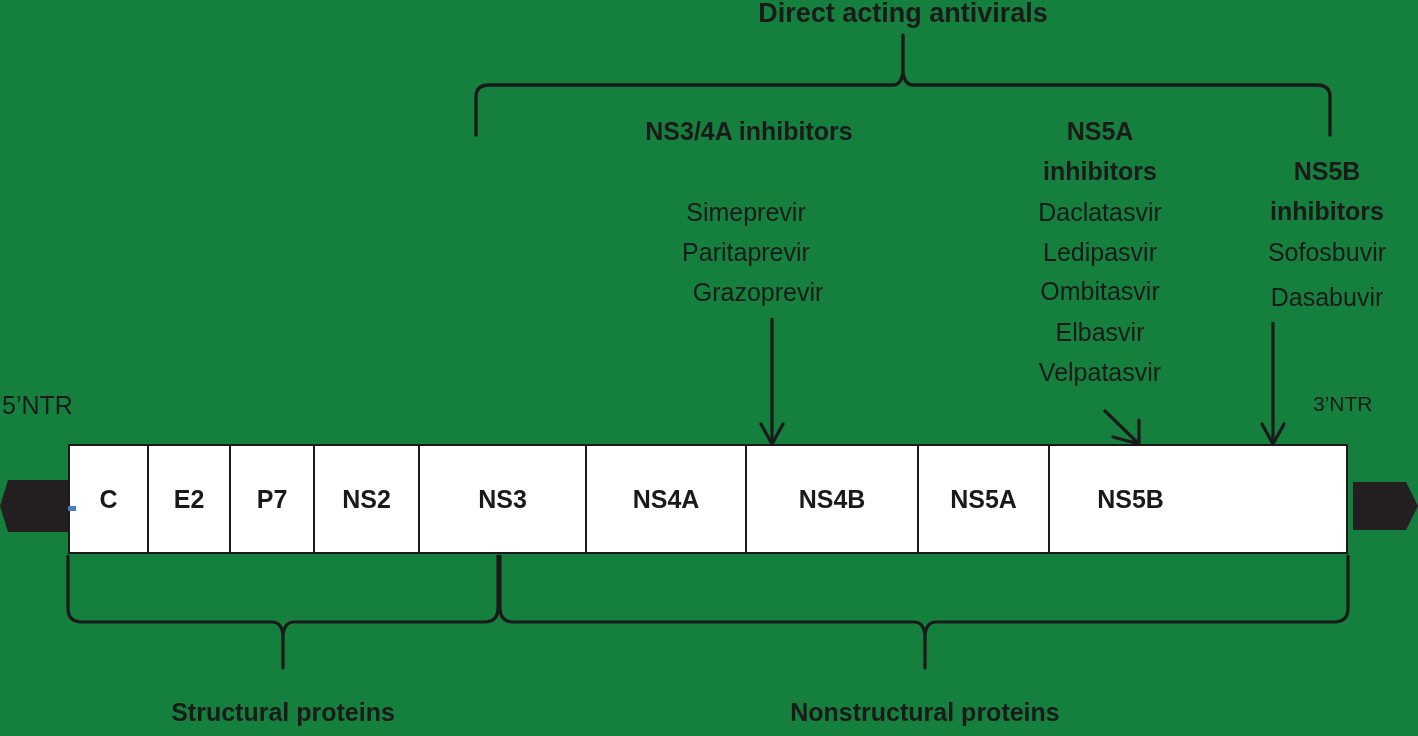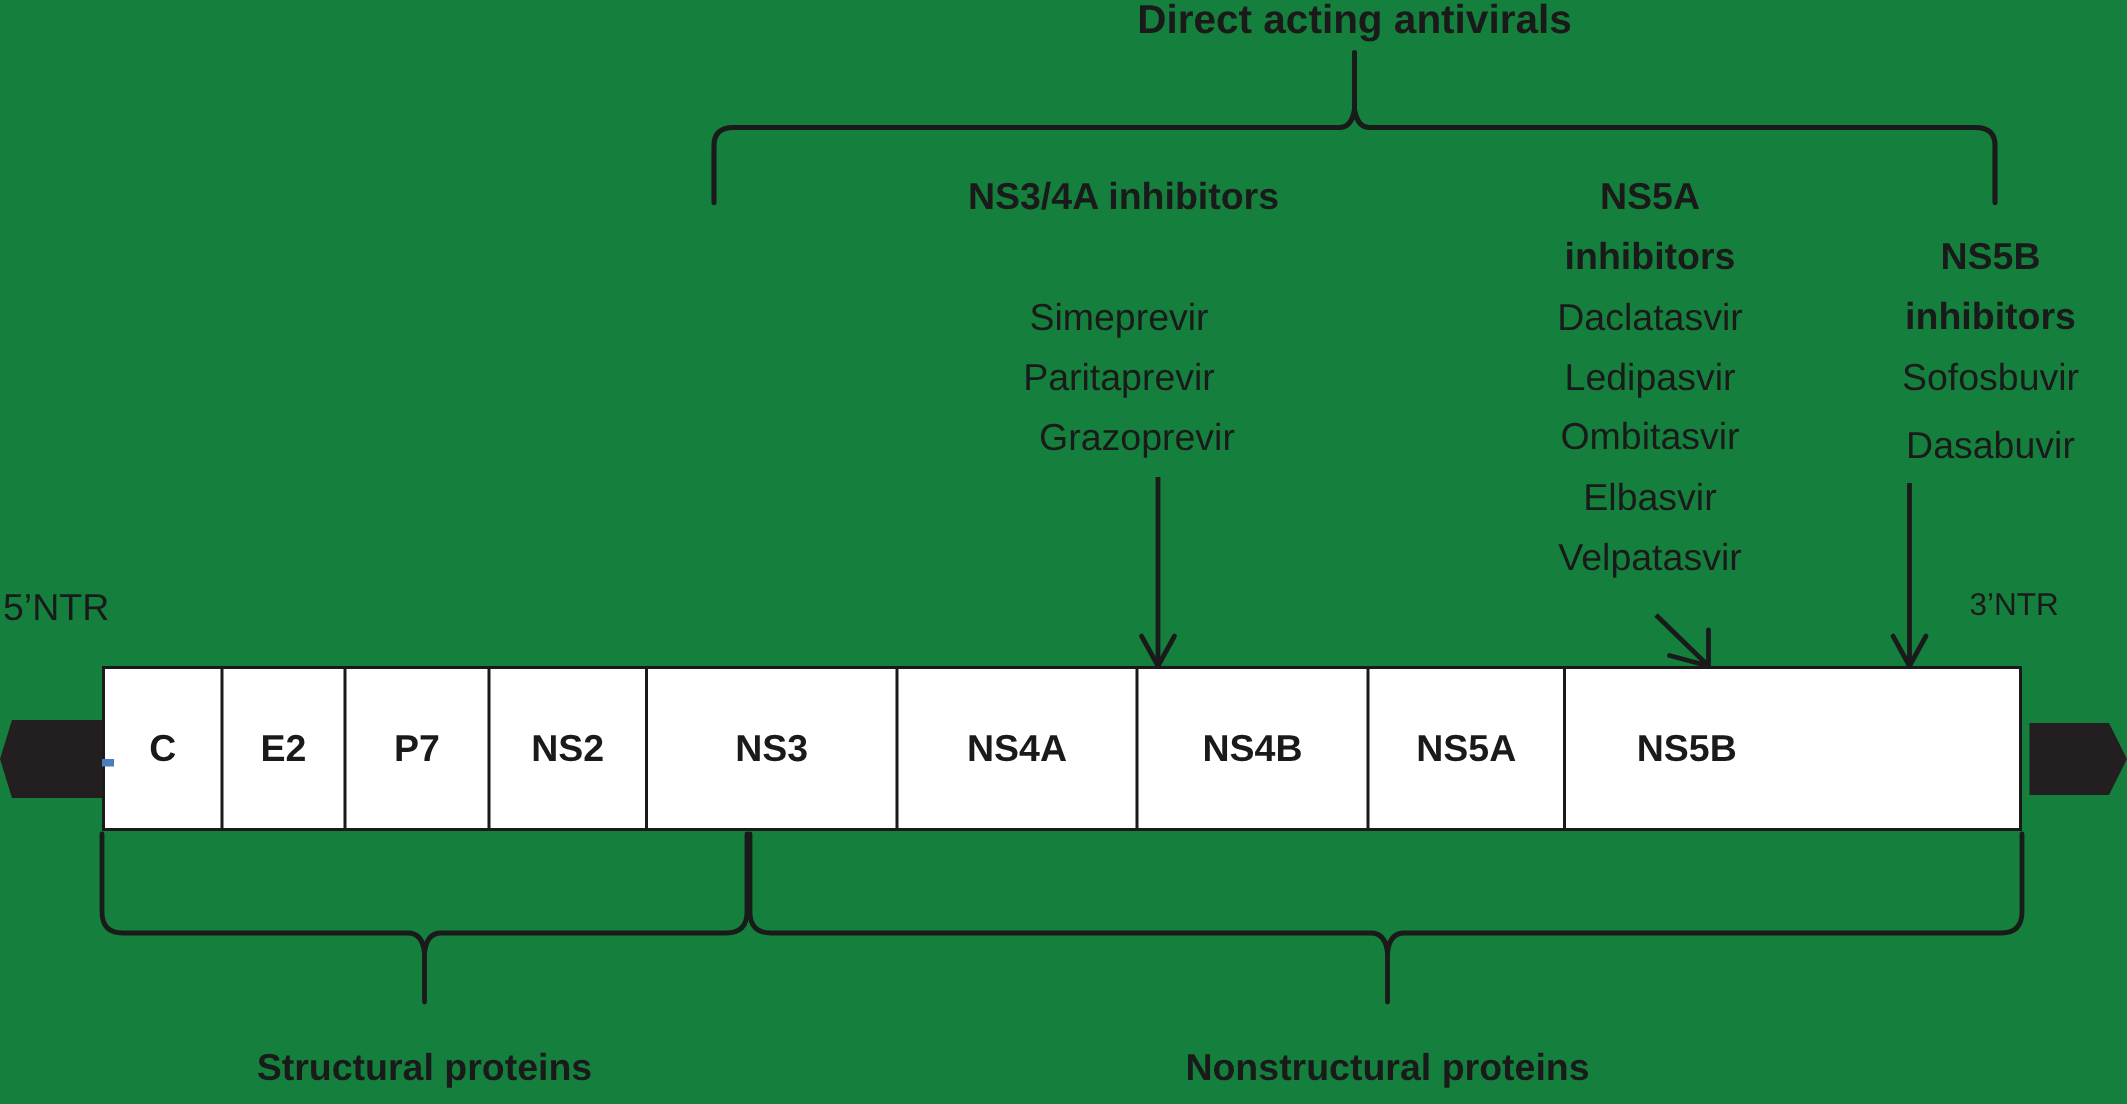--- a/index.html
+++ b/index.html
@@ -116,25 +116,25 @@
   <div class="txt grp-head ctr" style="left:1327px; top:199px;">inhibitors</div>
   <div class="txt grp-item ctr" style="left:1327px; top:240px;">Sofosbuvir</div>
   <div class="txt grp-item ctr" style="left:1327px; top:285px;">Dasabuvir</div>
 
   <div class="txt" id="ntr5">5’NTR</div>
   <div class="txt" id="ntr3">3’NTR</div>
 
   <div id="genome">
     <div class="gene" style="width:79px">C</div>
     <div class="gene" style="width:82px">E2</div>
-    <div class="gene" style="width:96px">P7</div>
+    <div class="gene" style="width:84px">P7</div>
     <div class="gene" style="width:105px">NS2</div>
     <div class="gene" style="width:167px">NS3</div>
     <div class="gene" style="width:160px">NS4A</div>
-    <div class="gene" style="width:154px">NS4B</div>
+    <div class="gene" style="width:172px">NS4B</div>
     <div class="gene" style="width:131px">NS5A</div>
     <div class="gene" style="width:161px">NS5B</div>
   </div>
 
   <div id="blue-tick"></div>
 
   <div class="txt brace-label ctr" style="left:283px; top:700px;">Structural proteins</div>
   <div class="txt brace-label ctr" style="left:925px; top:700px;">Nonstructural proteins</div>
 
   <svg class="overlay" viewBox="0 0 1418 736">

